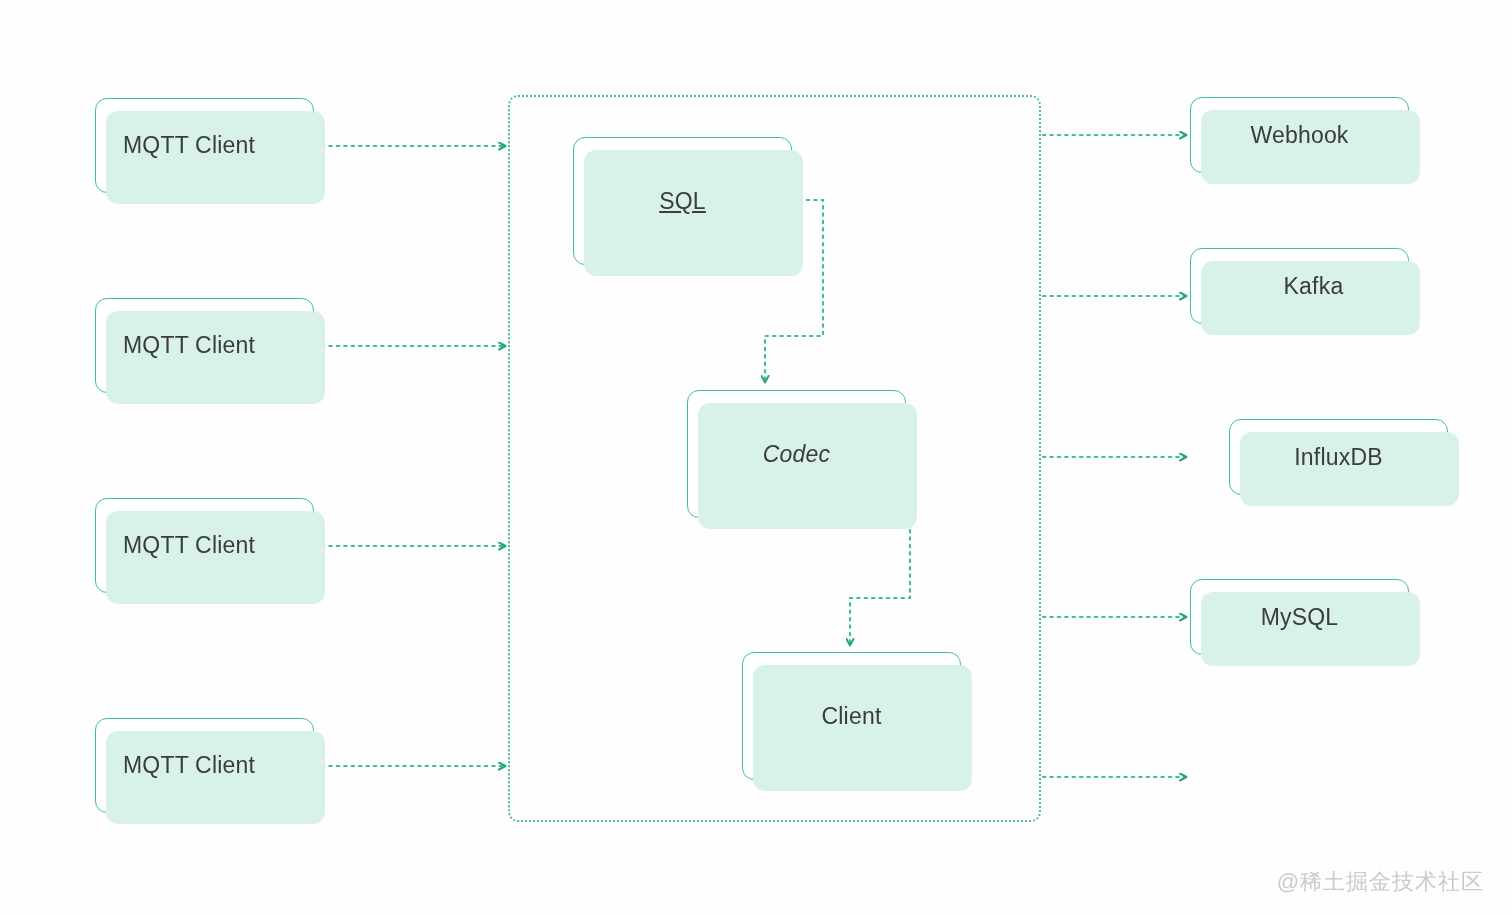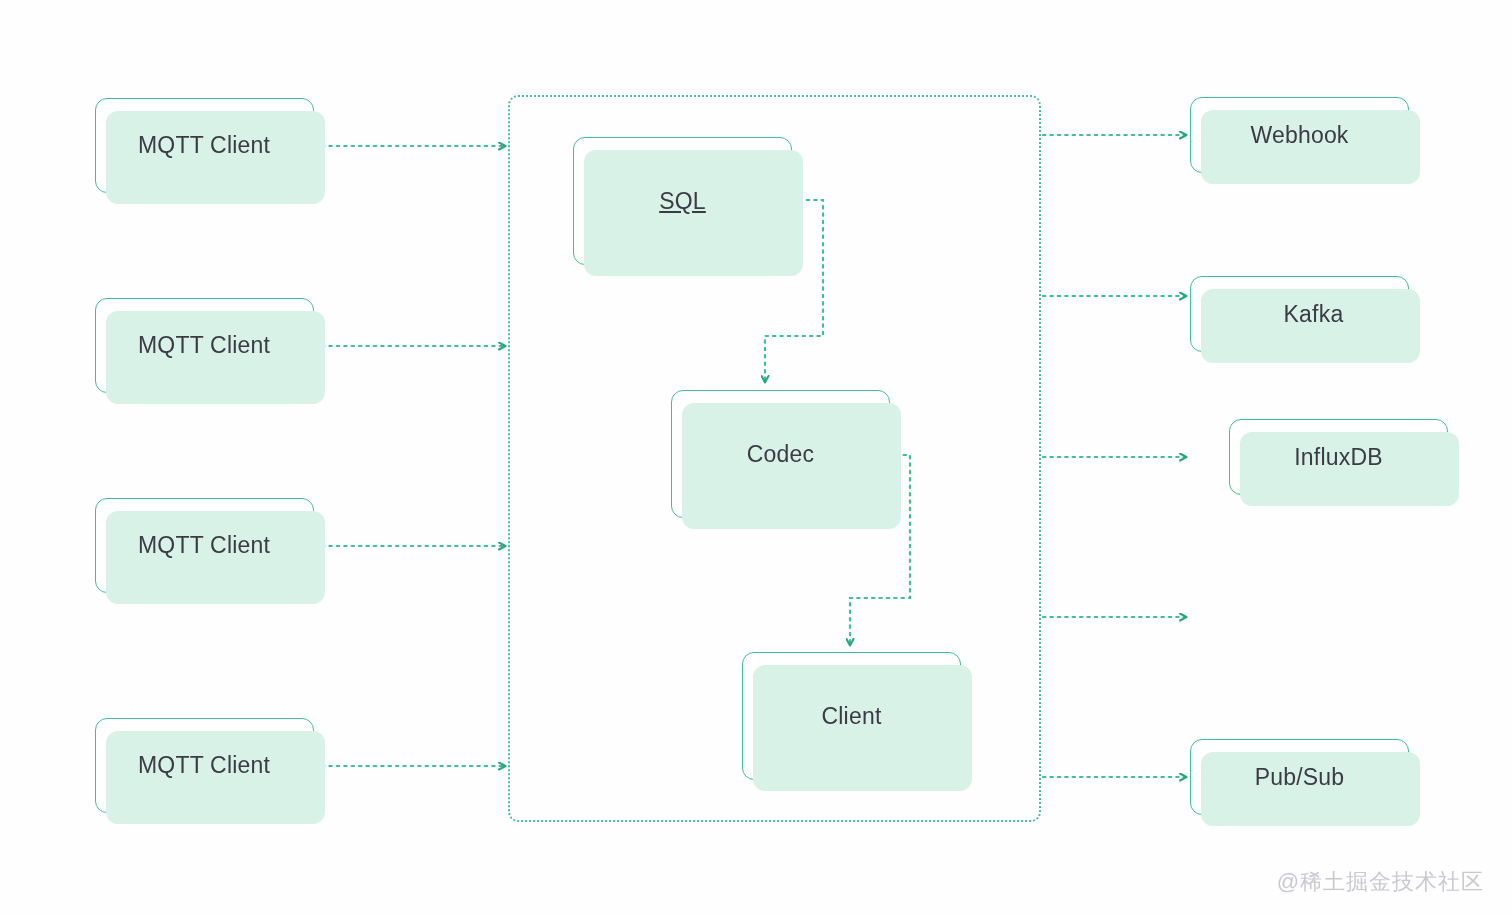--- a/index.html
+++ b/index.html
@@ -73,44 +73,44 @@
   .node-label {
     width: 100%;
     display: block;
   }
 
   
   .node.client {
     left: 95px;
     width: 219px;
     height: 95px;
-    padding-left: 42px;
+    padding-left: 27px;
   }
   .node.client .node-label { text-align: left; }
 
   .client-1 { top: 98px; }
   .client-2 { top: 298px; }
   .client-3 { top: 498px; }
   .client-4 { top: 718px; }
 
   
   .node.proc .node-label { text-align: center; }
   .node.sql    { left: 573px; top: 137px; width: 219px; height: 128px; text-decoration: underline; }
-  .node.codec  { left: 671px; top: 390px; width: 219px; height: 128px; }
+  .node.codec  { left: 687px; top: 390px; width: 219px; height: 128px; font-style: italic; }
   .node.filter { left: 742px; top: 652px; width: 219px; height: 128px; }
 
   
   .node.sink {
     left: 1190px;
     width: 219px;
     height: 76px;
   }
   .node.sink .node-label { text-align: center; }
   .sink-1 { top: 97px; }
-  .sink-2 { top: 276px; padding-left: 28px; }
+  .sink-2 { top: 248px; padding-left: 28px; }
   .sink-3 { top: 419px; margin-left: 39px; }
   .sink-4 { top: 579px; }
   .sink-5 { top: 739px; }
 
   
   .watermark {
     position: absolute;
     right: 28px;
     bottom: 18px;
     color: #c9c9cf;
@@ -177,19 +177,19 @@
 
   <div class="node sink sink-1">
     <span class="node-label">Webhook</span>
   </div>
   <div class="node sink sink-2">
     <span class="node-label">Kafka</span>
   </div>
   <div class="node sink sink-3">
     <span class="node-label">InfluxDB</span>
   </div>
-  <div class="node sink sink-5">
-    <span class="node-label">Pub/Sub</span>
+  <div class="node sink sink-4">
+    <span class="node-label">MySQL</span>
   </div>
 
   <div class="watermark">@稀土掘金技术社区</div>
 
 </div>
 
 </body></html>

